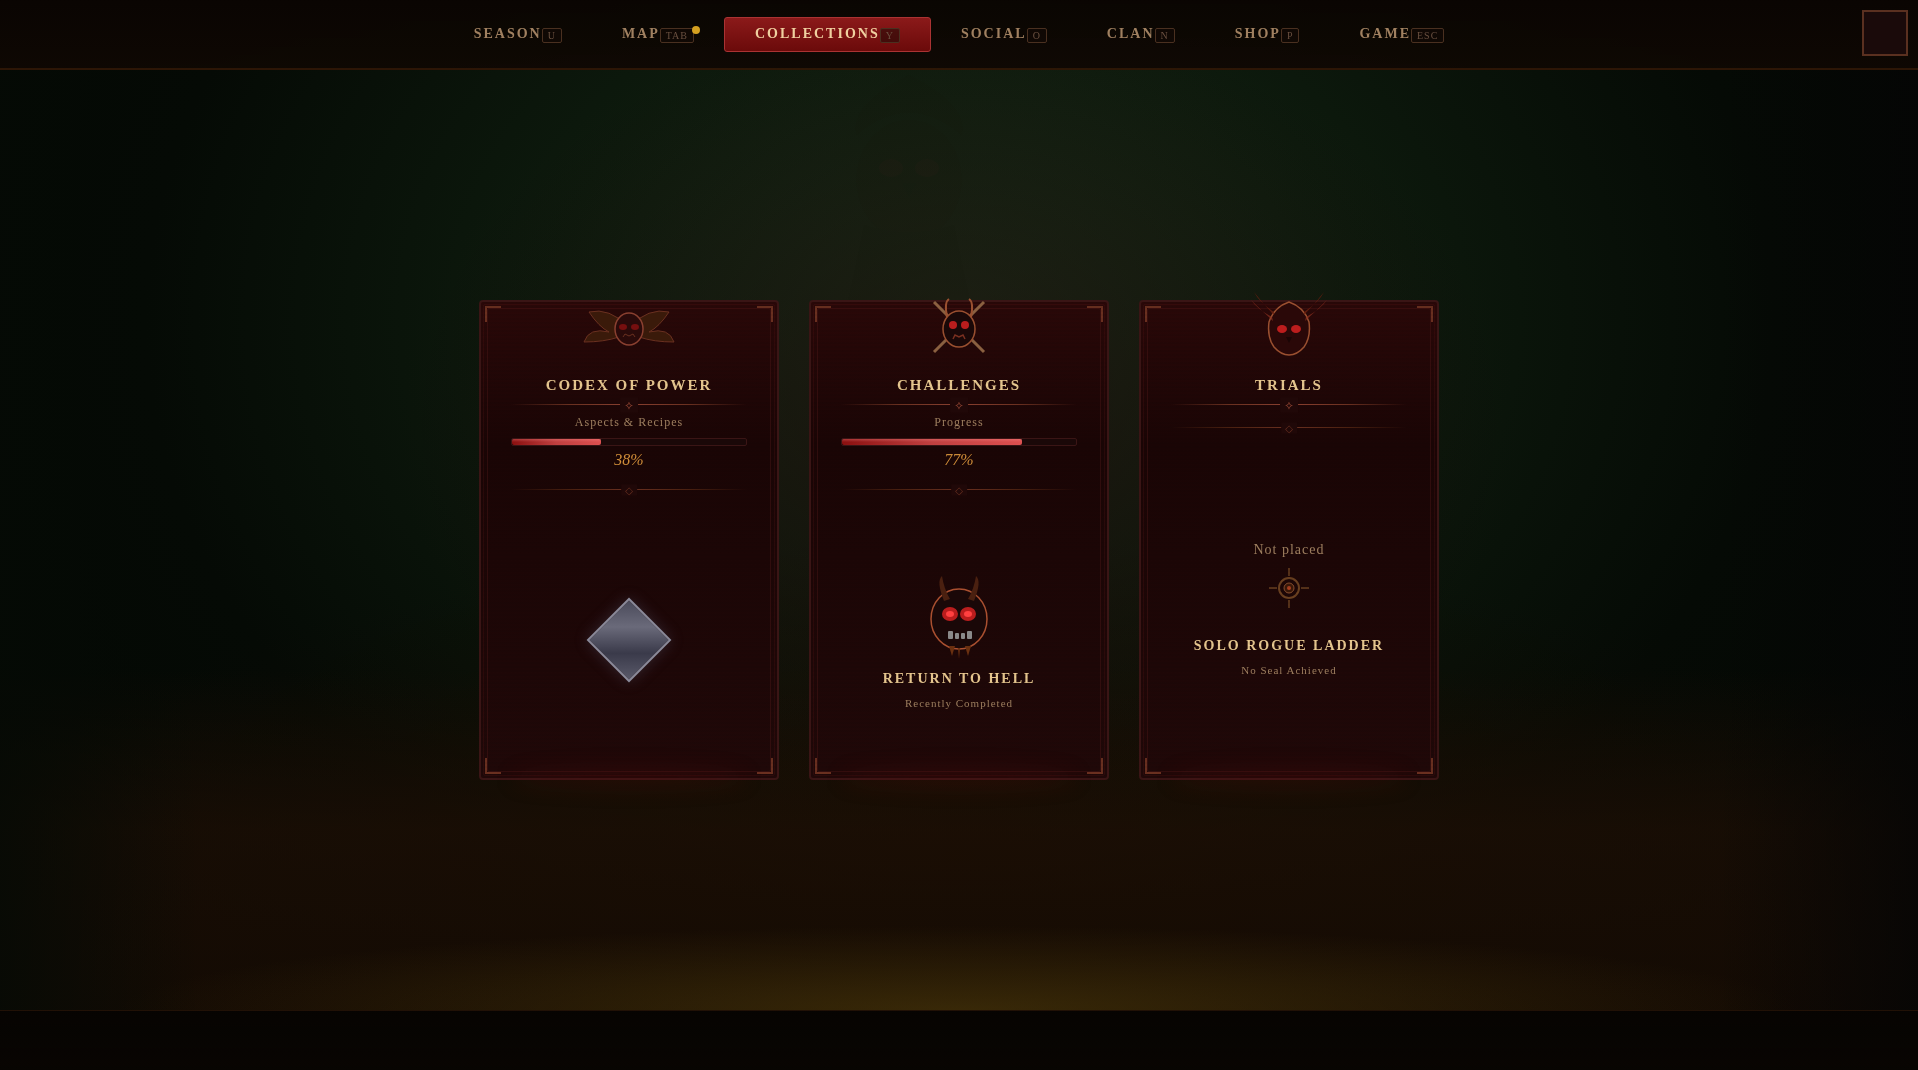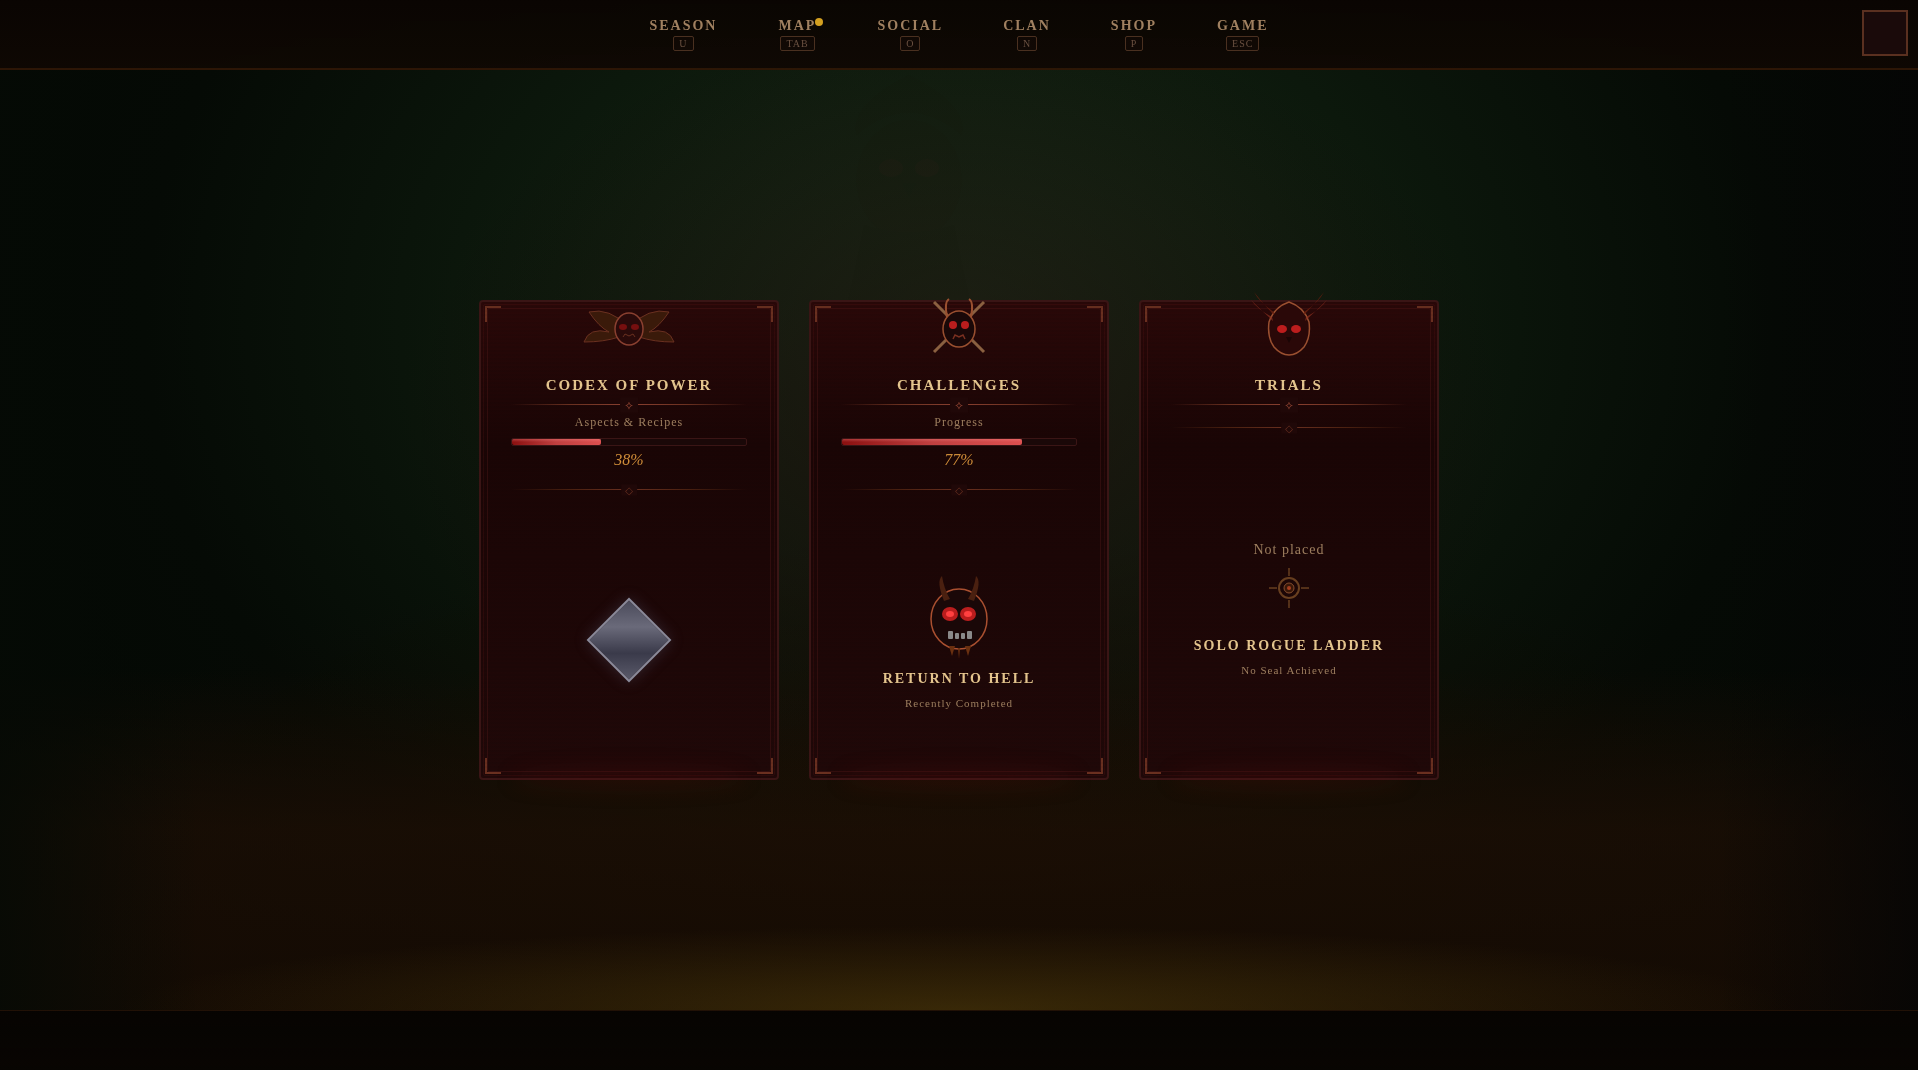--- a/index.html
+++ b/index.html
@@ -75,21 +75,21 @@
       border-bottom: 2px solid rgba(80,40,10,0.5);
       z-index: 100;
       display: flex;
       align-items: center;
       justify-content: center;
       gap: 0;
     }
 
     .nav-item {
       display: flex;
-      flex-direction: column;
+      flex-direction: row;
       align-items: center;
       justify-content: center;
       padding: 8px 30px;
       cursor: pointer;
       position: relative;
       min-width: 100px;
     }
 
     .nav-item .nav-label {
       font-size: 14px;
@@ -506,20 +506,24 @@
   <div id="nav-items-container"></div>
   <div class="nav-item">
       <span class="nav-label">SEASON</span>
       <span class="nav-key">U</span>
     </div>
     <div class="nav-item">
       <span class="nav-label">MAP</span>
       <span class="map-dot"></span>
       <span class="nav-key">TAB</span>
     </div>
+    <div class="nav-item active">
+      <span class="nav-label">COLLECTIONS</span>
+      <span class="nav-key">Y</span>
+    </div>
     <div class="nav-item">
       <span class="nav-label">SOCIAL</span>
       <span class="nav-key">O</span>
     </div>
     <div class="nav-item">
       <span class="nav-label">CLAN</span>
       <span class="nav-key">N</span>
     </div>
     <div class="nav-item">
       <span class="nav-label">SHOP</span>

